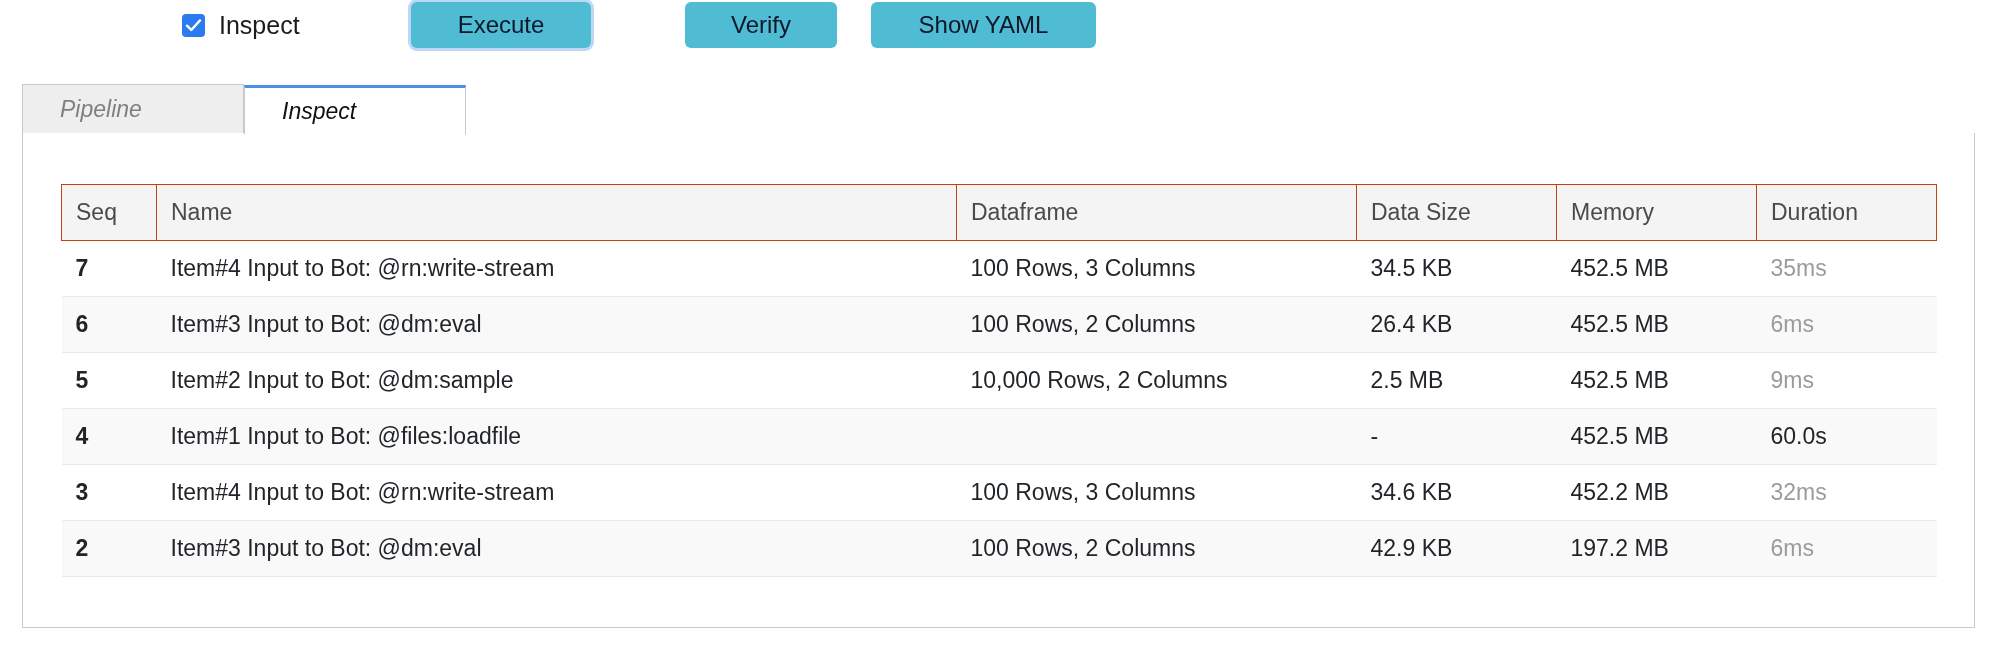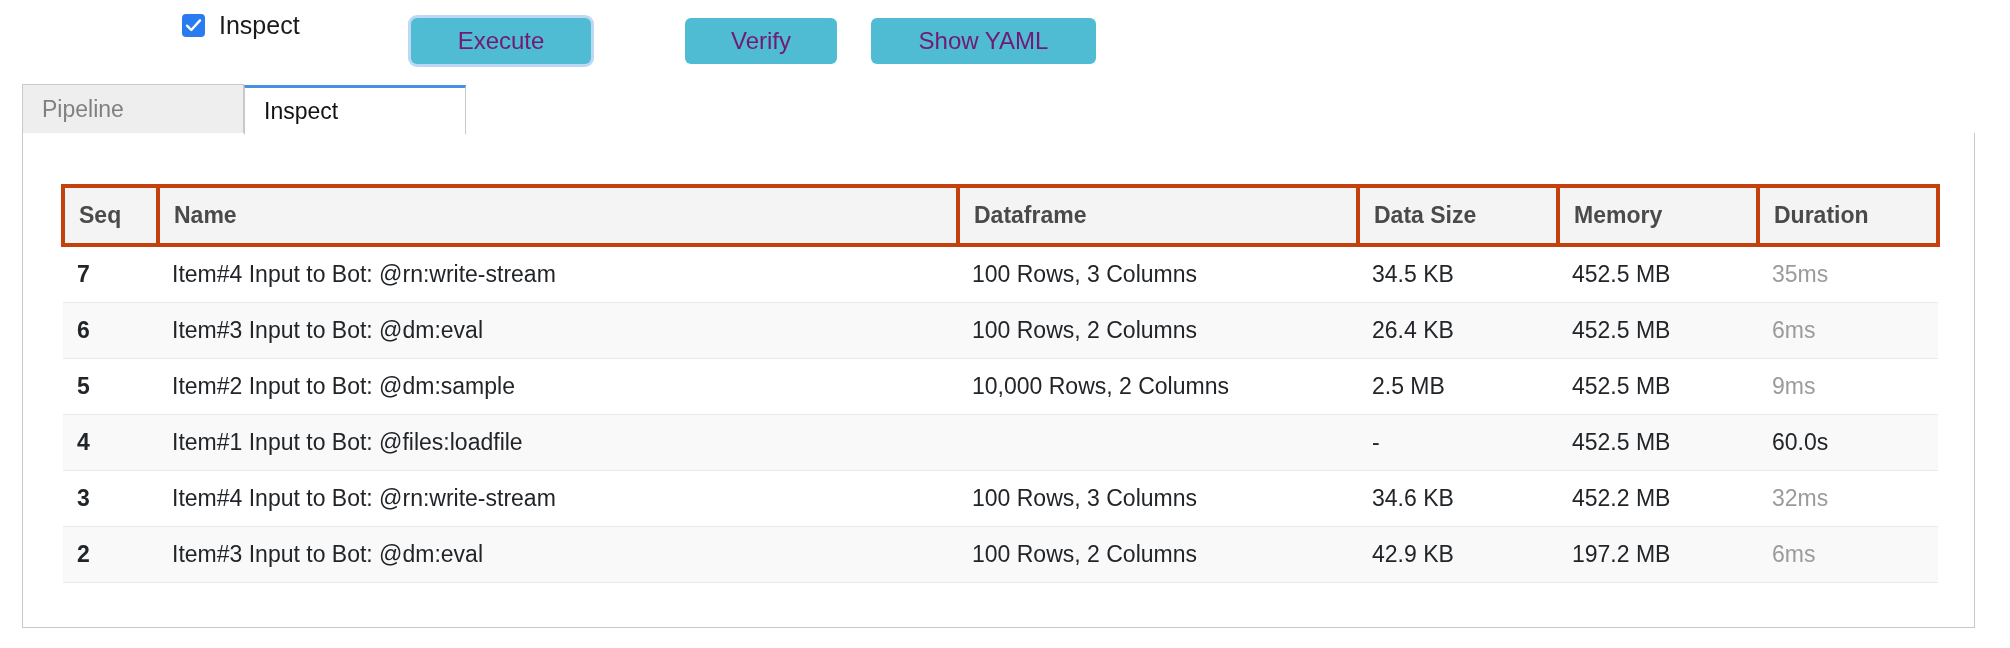--- a/index.html
+++ b/index.html
@@ -47,26 +47,26 @@
   .checkbox-label {
     margin-left: 14px;
     font-size: 25px;
     color: #1b1b1b;
     white-space: nowrap;
     line-height: 1;
   }
 
   .btn {
     position: absolute;
-    top: 18px;
+    top: 2px;
     height: 46px;
     border: none;
     border-radius: 6px;
     background: #4fbcd4;
-    color: #701a75;
+    color: #0f172a;
     font-size: 24px;
     font-family: "Liberation Sans", sans-serif;
     cursor: pointer;
     padding: 0 10px;
     box-sizing: border-box;
     line-height: 46px;
     text-align: center;
     white-space: nowrap;
   }
   .btn-execute {
@@ -94,23 +94,24 @@
     display: flex;
     align-items: flex-end;
     box-sizing: border-box;
   }
   .tab {
     box-sizing: border-box;
     height: 50px;
     font-size: 23px;
     display: flex;
     align-items: center;
-    padding-left: 19px;
+    padding-left: 37px;
     cursor: pointer;
     position: relative;
+    font-style: italic;
   }
   .tab-inactive {
     width: 222px;
     background: #eeeeee;
     color: #808080;
     border: 1px solid #c9c9c9;
     border-bottom: 1px solid #c9c9c9;
   }
   .tab-active {
     width: 222px;
@@ -149,26 +150,26 @@
     left: 38px;
     top: 51px;
     width: 1875px;
     border-collapse: collapse;
     table-layout: fixed;
     font-size: 23px;
   }
   table.inspect-table th {
     background: #f4f4f4;
     font-size: 23px;
-    font-weight: bold;
+    font-weight: normal;
     color: #4a4a4a;
     text-align: left;
     padding: 14px 0 14px 14px;
     height: 28px;
-    border: 4px solid #c2410c;
+    border: 1px solid #c2410c;
     box-sizing: border-box;
     white-space: nowrap;
   }
   table.inspect-table td {
     padding: 14px 0 14px 14px;
     height: 28px;
     border-top: 1px solid #e6ebef;
     border-bottom: 1px solid #e6ebef;
     border-left: none;
     border-right: none;

